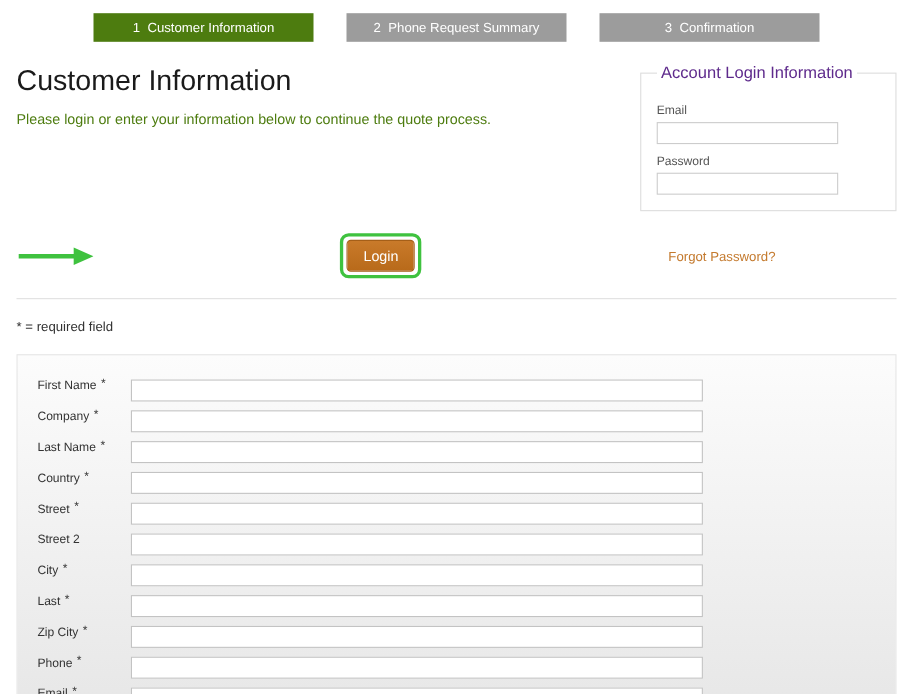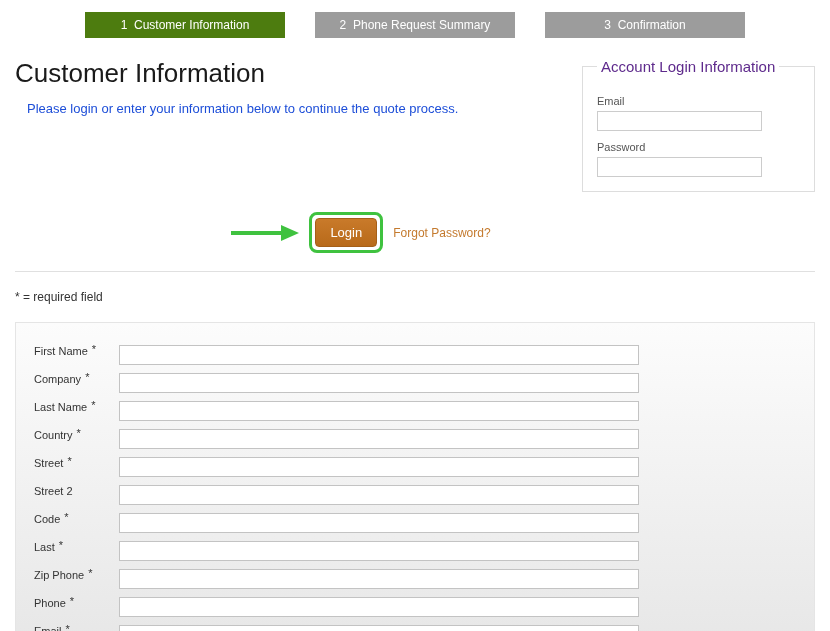--- a/index.html
+++ b/index.html
@@ -21,39 +21,39 @@
       text-align: center;
       padding: 6px 8px;
       font-size: 12px;
     }
     .step.active { background: #4d7c0f; }
     
     
     .header-row { display: flex; align-items: flex-start; margin-top: 5px; }
     .header-left { flex: 1; }
     .page-title { font-size: 26px; font-weight: normal; color: #1a1a1a; margin-bottom: 12px; }
-    .subtitle { font-size: 13px; color: #1d4ed8; margin-left: 12px; }
+    .subtitle { font-size: 13px; color: #4d7c0f; }
     
     
     .login-fieldset {
       border: 1px solid #ddd;
       padding: 10px 14px 14px 14px;
       width: 233px;
       margin-left: auto;
     }
     .login-legend { color: #5e2a8c; font-size: 15px; padding: 0 4px; }
     .login-field { margin-top: 10px; }
     .login-field label { display: block; font-size: 11px; color: #555; margin-bottom: 4px; }
     .login-field input { width: 165px; height: 20px; border: 1px solid #ccc; padding: 2px 4px; }
     
     
     .login-row {
       display: flex;
       align-items: center;
-      justify-content: center;
+      justify-content: space-between;
       gap: 10px;
       margin-top: 20px;
       padding-right: 110px;
       padding-bottom: 18px;
       border-bottom: 1px solid #e0e0e0;
     }
     .green-arrow-svg { flex-shrink: 0; }
     .highlight-box {
       border: 3px solid #3fc23f;
       border-radius: 8px;
@@ -165,29 +165,29 @@
       </div>
       <div class="form-row">
         <div class="form-label"><span>Street</span><span class="req"> *</span></div>
         <input type="text" class="form-input" style="">
       </div>
       <div class="form-row">
         <div class="form-label"><span>Street 2</span></div>
         <input type="text" class="form-input" style="">
       </div>
       <div class="form-row">
-        <div class="form-label"><span>Code</span><span class="req"> *</span></div>
+        <div class="form-label"><span>City</span><span class="req"> *</span></div>
         <input type="text" class="form-input" style="">
       </div>
       <div class="form-row">
         <div class="form-label"><span>Last</span><span class="req"> *</span></div>
         <input type="text" class="form-input" style="">
       </div>
       <div class="form-row">
-        <div class="form-label"><span>Zip Phone</span><span class="req"> *</span></div>
+        <div class="form-label"><span>Zip City</span><span class="req"> *</span></div>
         <input type="text" class="form-input" style="">
       </div>
       <div class="form-row">
         <div class="form-label"><span>Phone</span><span class="req"> *</span></div>
         <input type="text" class="form-input" style="">
       </div>
       <div class="form-row">
         <div class="form-label"><span>Email</span><span class="req"> *</span></div>
         <input type="text" class="form-input" style="">
       </div>

